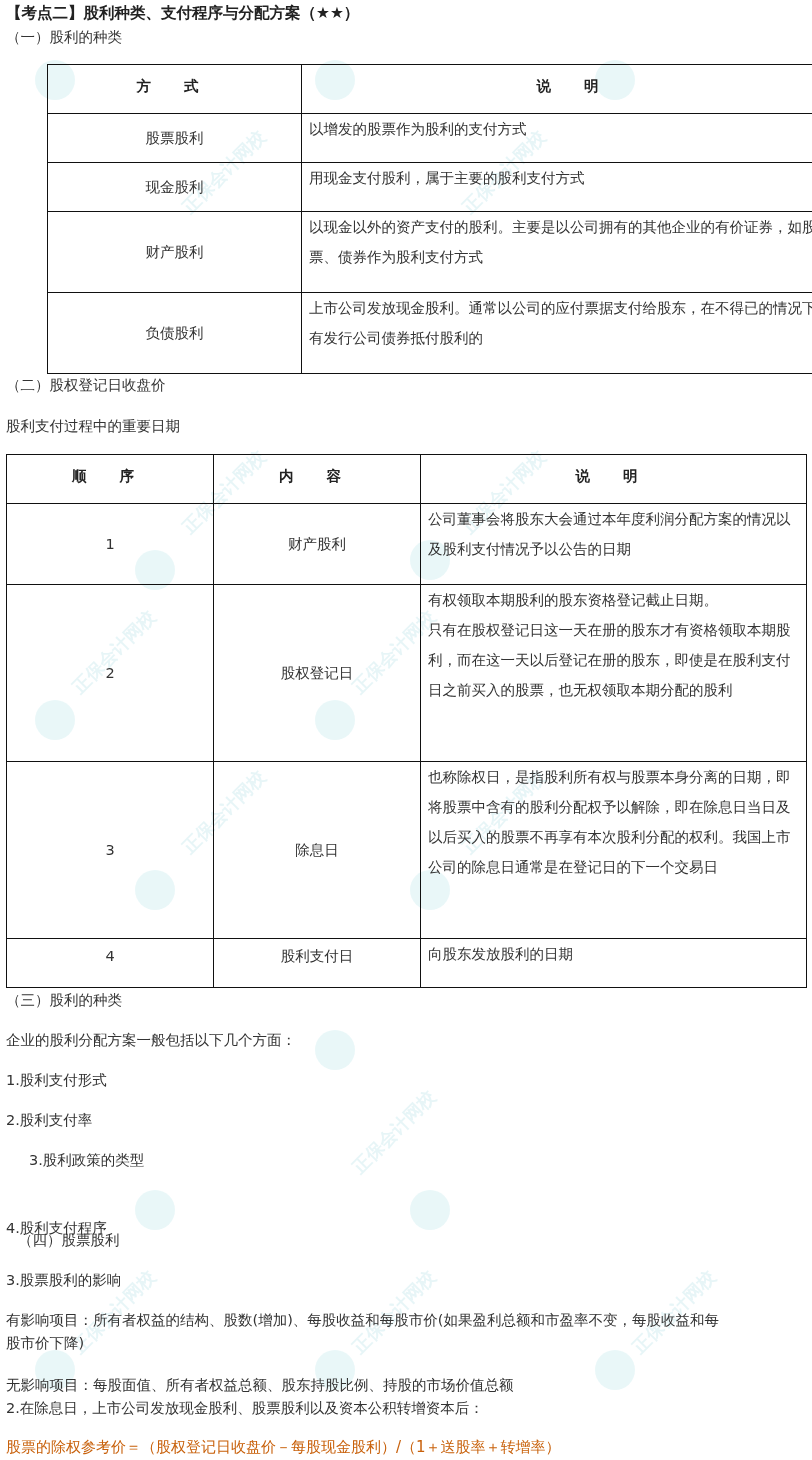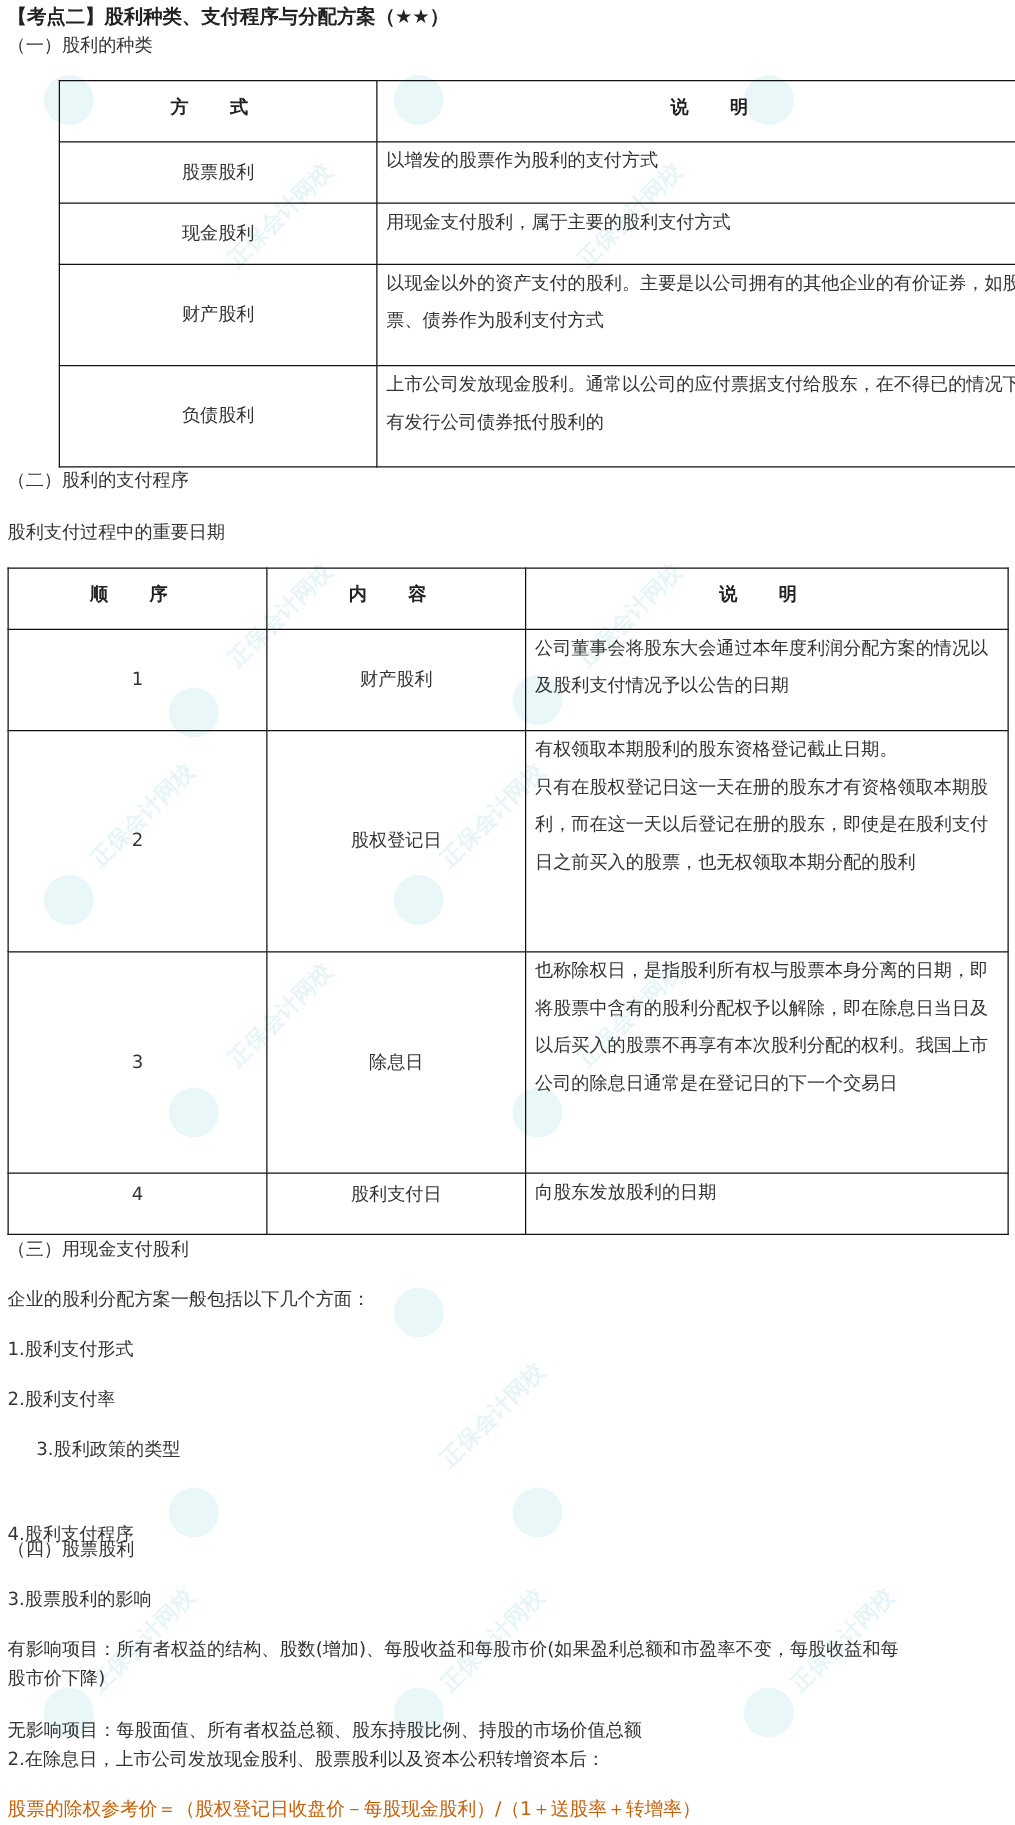--- a/index.html
+++ b/index.html
@@ -84,21 +84,21 @@
       <td class="c">财产股利</td>
       <td class="d">以现金以外的资产支付的股利。主要是以公司拥有的其他企业的有价证券，如股票、债券作为股利支付方式</td>
     </tr>
     <tr style="height:81px;">
       <td class="c">负债股利</td>
       <td class="d">上市公司发放现金股利。通常以公司的应付票据支付给股东，在不得已的情况下也有发行公司债券抵付股利的</td>
     </tr>
   </tbody>
     </table>
 
-  <div class="line" style="top:375px;">（二）股利的支付程序</div>
+  <div class="line" style="top:375px;">（二）股权登记日收盘价</div>
   <div class="line" style="top:416px;">股利支付过程中的重要日期</div>
 
   <table class="t" style="top:454px;">
     <colgroup>
         <col style="width:207px">
         <col style="width:207px">
         <col style="width:386px">
       </colgroup>
     <tbody>
         <tr style="height:49px;">
@@ -125,28 +125,28 @@
       <td class="d">也称除权日，是指股利所有权与股票本身分离的日期，即将股票中含有的股利分配权予以解除，即在除息日当日及以后买入的股票不再享有本次股利分配的权利。我国上市公司的除息日通常是在登记日的下一个交易日</td>
     </tr>
     <tr style="height:49px;">
       <td class="c" style="vertical-align:top;padding-top:2px;">4</td>
       <td class="c" style="vertical-align:top;padding-top:2px;">股利支付日</td>
       <td class="d">向股东发放股利的日期</td>
     </tr>
   </tbody>
     </table>
 
-  <div class="line" style="top:990px;">（三）用现金支付股利</div>
+  <div class="line" style="top:990px;">（三）股利的种类</div>
   <div class="line" style="top:1030px;">企业的股利分配方案一般包括以下几个方面：</div>
   <div class="line" style="top:1070px;">1.股利支付形式</div>
   <div class="line" style="top:1110px;">2.股利支付率</div>
   <div class="line" style="top:1150px;margin-left:23px;">3.股利政策的类型</div>
   <div class="line" style="top:1218px;">4.股利支付程序</div>
 
-  <div class="line" style="top:1230px;">（四）股票股利</div>
+  <div class="line" style="top:1230px;margin-left:12px;">（四）股票股利</div>
   <div class="line" style="top:1270px;">3.股票股利的影响</div>
   <div class="line" style="top:1310px;">有影响项目：所有者权益的结构、股数(增加)、每股收益和每股市价(如果盈利总额和市盈率不变，每股收益和每</div>
   <div class="line" style="top:1333px;">股市价下降)</div>
   <div class="line" style="top:1375px;">无影响项目：每股面值、所有者权益总额、股东持股比例、持股的市场价值总额</div>
   <div class="line" style="top:1398px;">2.在除息日，上市公司发放现金股利、股票股利以及资本公积转增资本后：</div>
   <div class="line formula" style="top:1437px;">股票的除权参考价＝（股权登记日收盘价－每股现金股利）/（1＋送股率＋转增率）</div>
 
 </div>
 
 </body></html>

